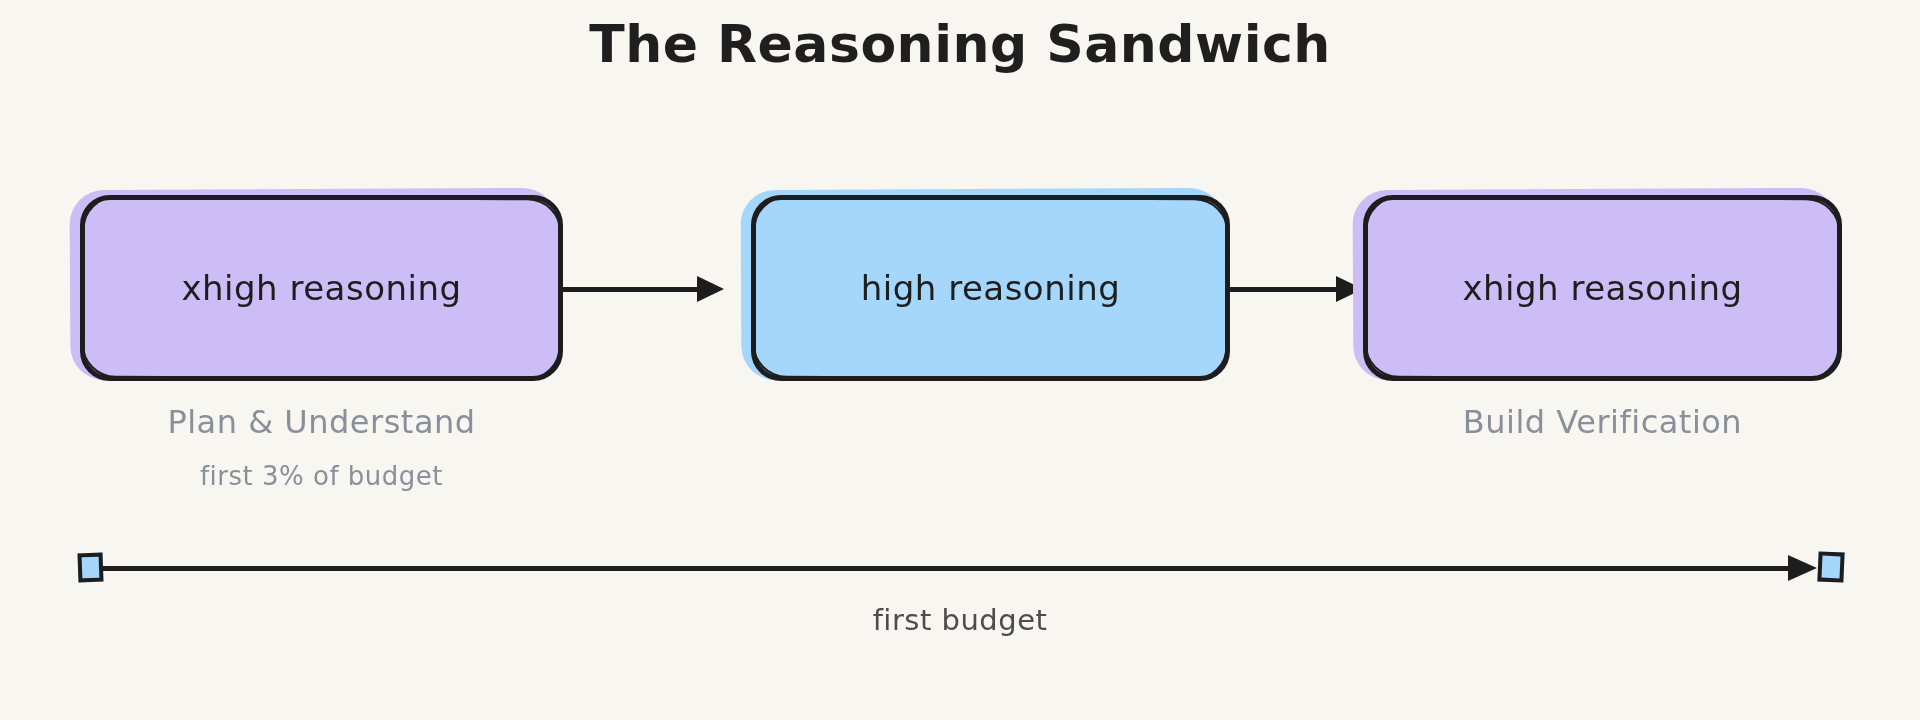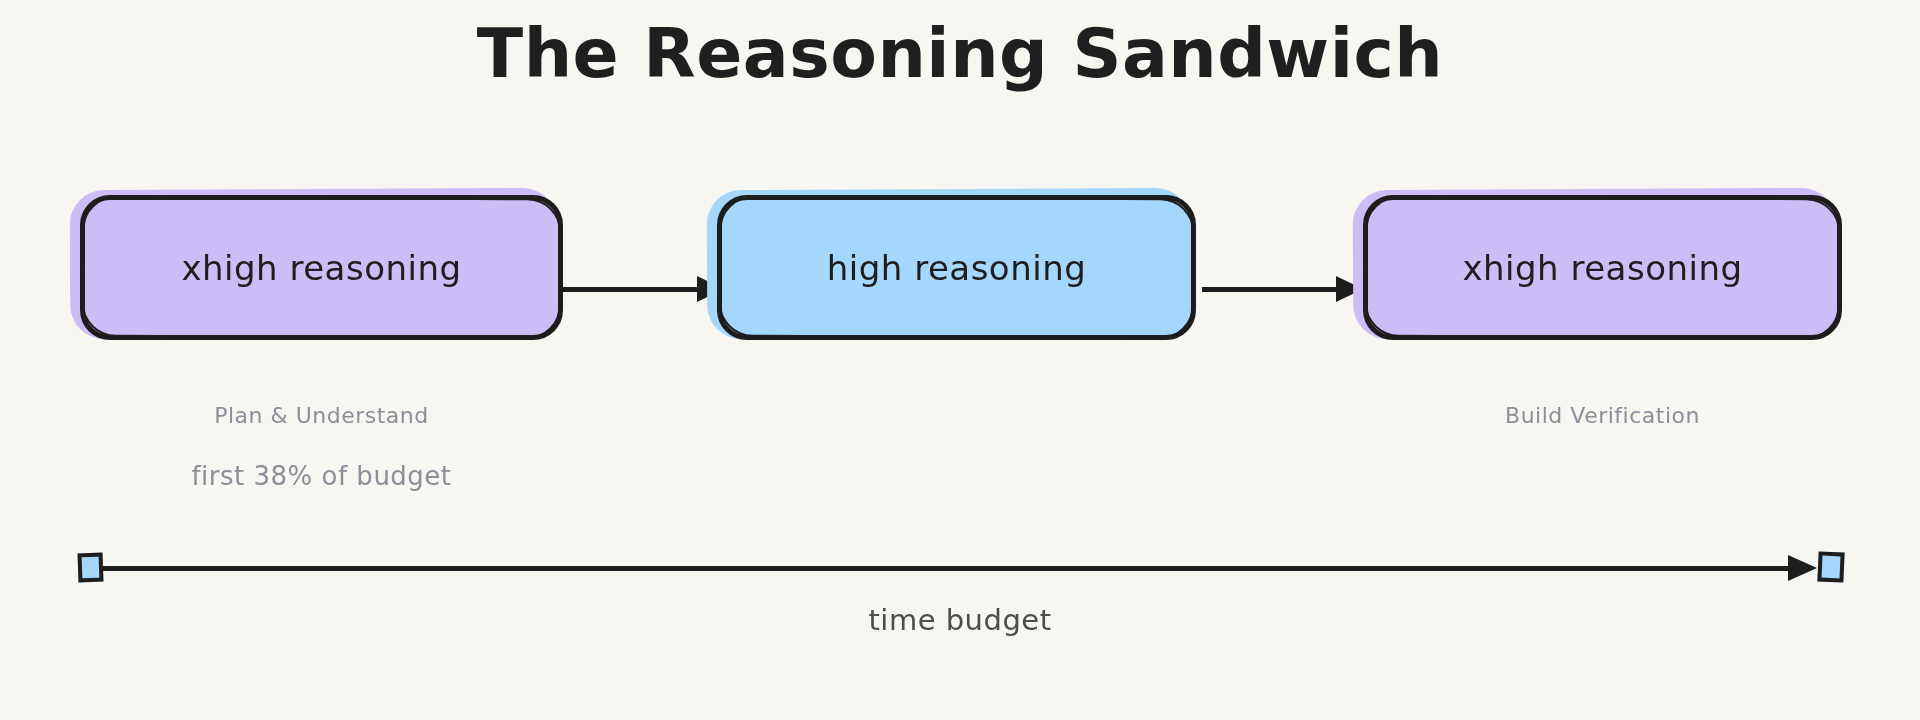--- a/index.html
+++ b/index.html
@@ -18,28 +18,28 @@
     width: 1920px; height: 720px;
     background: var(--background);
     font-family: "DejaVu Sans", "Liberation Sans", sans-serif;
     overflow: hidden;
   }
   .canvas { position: relative; width: 1920px; height: 720px; }
 
   .title {
     position: absolute; top: 14px; left: 0; width: 100%;
     margin: 0; text-align: center;
-    font-size: 68px; font-weight: 700; letter-spacing: 0.5px;
+    font-size: 52px; font-weight: 700; letter-spacing: 0.5px;
     color: var(--title-text);
   }
 
   
   .stage { position: absolute; top: 195px; height: 310px; }
 
-  .node { position: relative; width: 100%; height: 145px; }
+  .node { position: relative; width: 100%; height: 186px; }
   
   .node-shadow {
     position: absolute; inset: -2px;
     transform: translate(-8px, -4px) rotate(-0.3deg);
     border-radius: 34px; z-index: 0;
   }
   .node-body {
     position: absolute; inset: 0; z-index: 1;
     border: 5px solid var(--stroke); border-radius: 30px;
     display: flex; align-items: center; justify-content: center;
@@ -53,21 +53,21 @@
   .purple .node-shadow, .purple .node-body { background: var(--purple-fill); }
   .blue   .node-shadow, .blue   .node-body { background: var(--blue-fill); }
 
   .node-label {
     font-size: 34px; color: var(--box-text); letter-spacing: 0.5px;
     position: relative; z-index: 2;
   }
 
   .caption {
     position: absolute; top: 208px; left: 0; width: 100%;
-    text-align: center; font-size: 22px; color: var(--caption-gray);
+    text-align: center; font-size: 32px; color: var(--caption-gray);
     letter-spacing: 0.5px;
   }
   .subcaption {
     position: absolute; top: 266px; left: 0; width: 100%;
     text-align: center; font-size: 26px; color: var(--caption-gray);
     letter-spacing: 0.5px;
   }
 
   
   .arrow { position: absolute; top: 287px; height: 5px; background: var(--stroke); }
@@ -107,28 +107,28 @@
   <h1 class="title">The Reasoning Sandwich</h1>
 
   <div class="stage" style="left:80px; width:483px;">
     <div class="node purple">
       <div class="node-shadow"></div>
       <div class="node-body">
         <span class="node-label">xhigh reasoning</span>
       </div>
     </div>
     <div class="caption">Plan &amp; Understand</div>
-    <div class="subcaption">first 38% of budget</div>
+    <div class="subcaption">first 3% of budget</div>
   </div>
 
   <div class="arrow arrow-1">
     <span class="arrow-head-tri"></span>
   </div>
 
-  <div class="stage" style="left:717px; width:479px;">
+  <div class="stage" style="left:751px; width:479px;">
     <div class="node blue">
       <div class="node-shadow"></div>
       <div class="node-body">
         <span class="node-label">high reasoning</span>
       </div>
     </div>
   </div>
 
   <div class="arrow arrow-2">
     <span class="arrow-head-tri"></span>
@@ -142,15 +142,15 @@
       </div>
     </div>
     <div class="caption">Build Verification</div>
   </div>
 
   <div class="tl-square tl-square-left"></div>
   <div class="timeline-line">
     <span class="arrow-head-tri"></span>
   </div>
   <div class="tl-square tl-square-right"></div>
-  <div class="timeline-label">time budget</div>
+  <div class="timeline-label">first budget</div>
 
 </div>
 
 </body></html>

